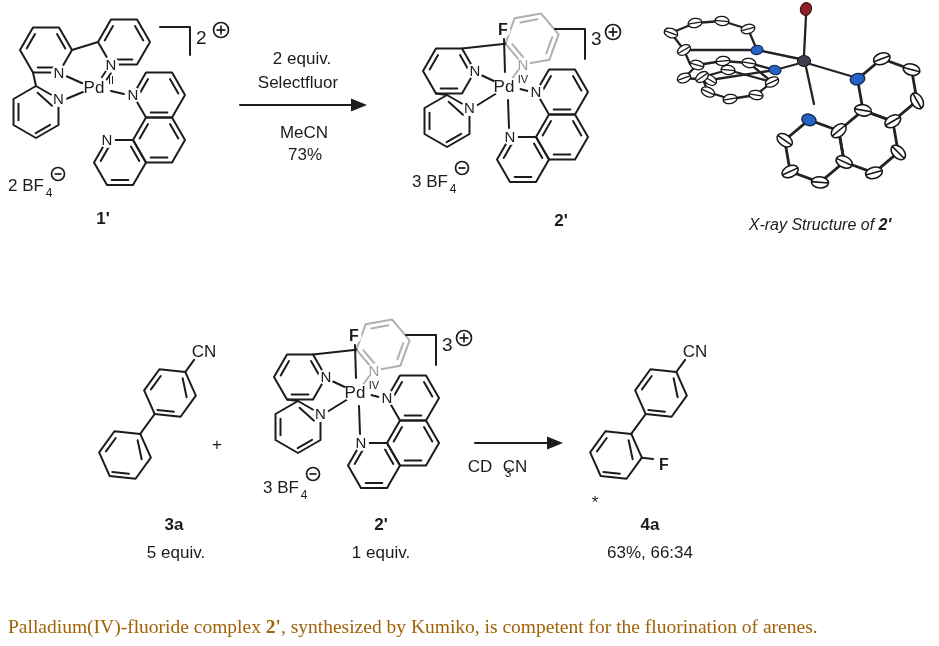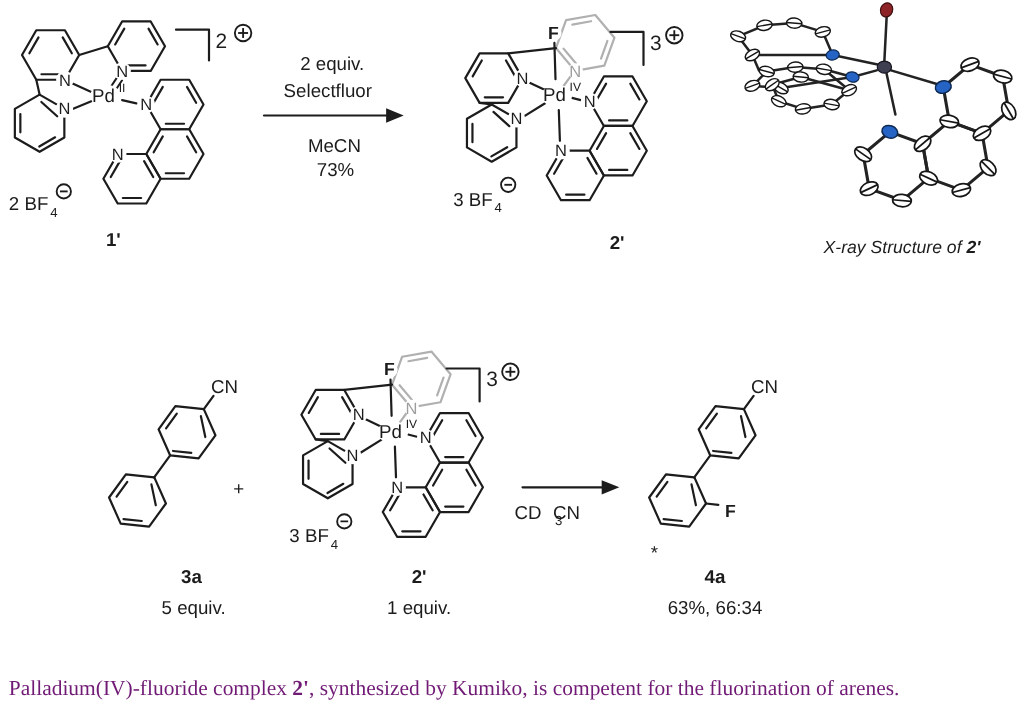--- a/index.html
+++ b/index.html
@@ -19,21 +19,21 @@
   .iontext{font-size:17px;fill:#1c1c1c;font-family:"Liberation Sans",sans-serif;}
   .rxn{font-size:17px;fill:#1c1c1c;text-anchor:middle;font-family:"Liberation Sans",sans-serif;}
   .cmplbl{font-size:17px;font-weight:bold;fill:#1c1c1c;text-anchor:middle;font-family:"Liberation Sans",sans-serif;}
   .boldatom{font-weight:bold;font-size:16px;}
   .xcap{font-size:16px;font-style:italic;fill:#1c1c1c;text-anchor:middle;font-family:"Liberation Sans",sans-serif;}
   .elw{fill:#ffffff;stroke:#161616;stroke-width:1.3;}
   .eln{stroke:#0e2a52;stroke-width:1.1;}
   .elf{stroke:#3c0f10;stroke-width:1.1;}
   .xbond{fill:none;stroke:#232323;stroke-width:2.3;stroke-linejoin:round;stroke-linecap:round;}
   #caption-bar{position:absolute;left:8px;top:616px;width:924px;
-               font-family:"Liberation Serif",serif;font-size:19.5px;color:#701a75;}
+               font-family:"Liberation Serif",serif;font-size:19.5px;color:#a16207;}
 </style>
 </head>
 <body>
 
 <div id="canvas">
 <svg width="939" height="646" viewBox="0 0 939 646">
   <defs>
 
     <g id="hexF">
       <path d="M26,0 L13,-22.5 L-13,-22.5 L-26,0 L-13,22.5 L13,22.5 Z"></path>

